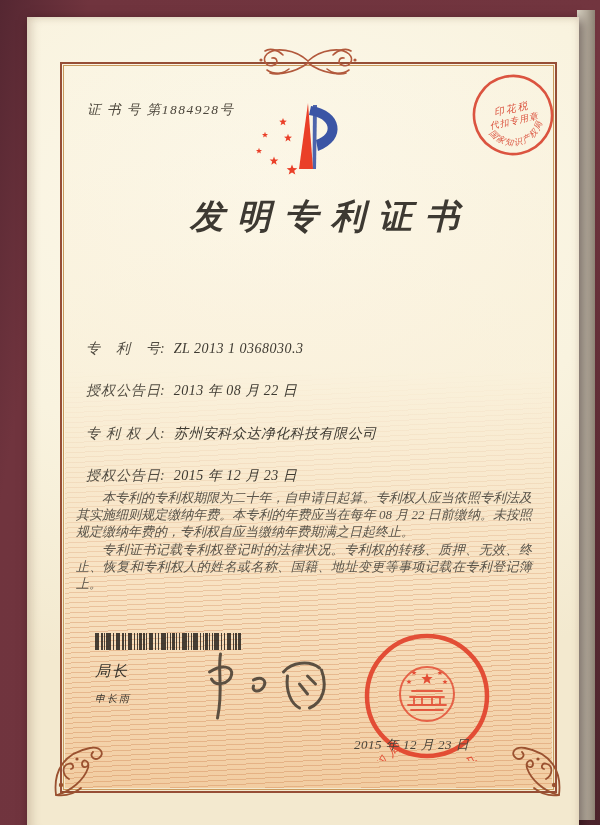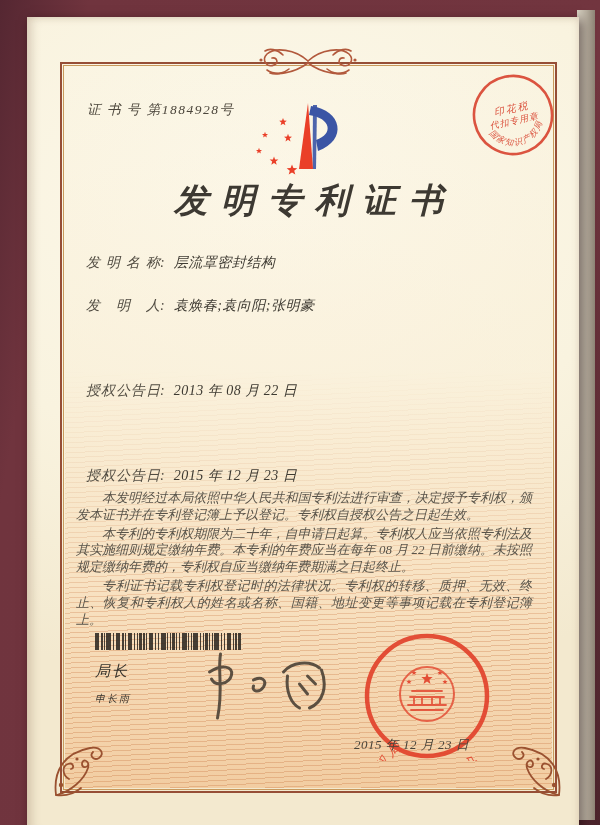--- a/index.html
+++ b/index.html
@@ -23,21 +23,21 @@
     background:repeating-linear-gradient(177deg,rgba(198,110,58,.30) 0 1px,rgba(255,255,255,0) 1px 5px);
     -webkit-mask-image:linear-gradient(180deg,transparent 0 42%,rgba(0,0,0,.45) 62%,#000 78%);
     mask-image:linear-gradient(180deg,transparent 0 42%,rgba(0,0,0,.45) 62%,#000 78%);}
   .orn-top{position:absolute;left:196px;top:28px;}
   .corner{position:absolute;}
   .corner-bl{left:17px;top:700px;}
   .corner-br{left:468px;top:700px;transform:scaleX(-1);}
   
   .cert-no{position:absolute;left:60px;top:84px;font-size:13.5px;letter-spacing:1.5px;color:#4c463c;}
   .logo{position:absolute;left:224px;top:80px;}
-  .title{position:absolute;left:33px;top:161px;width:497px;margin:0;text-align:center;
+  .title{position:absolute;left:33px;top:161px;width:497px;margin:16px;text-align:center;
     font-size:34px;font-weight:600;color:#3d3932;letter-spacing:13px;padding-left:13px;box-sizing:border-box;}
   .field-row{position:absolute;left:59px;width:470px;height:20px;font-size:14px;color:#46423a;white-space:nowrap;}
   .field-label{display:inline-block;width:74px;text-align:justify;text-align-last:justify;color:#514c42;}
   .field-colon{margin-right:9px;color:#514c42;}
   .field-value{color:#3e3a32;letter-spacing:.5px;}
   .body-text{position:absolute;left:49px;top:473px;width:456px;font-size:13px;line-height:16.8px;
     color:#59544a;text-align:justify;}
   .body-text p{margin:0 0 2px 0;text-indent:2em;}
   .barcode{position:absolute;left:68px;top:616px;width:147px;height:17px;opacity:.85;
     background-image:
@@ -113,35 +113,34 @@
         <polygon points="23.0,59.4 24.1,62.4 27.4,62.6 24.8,64.6 25.7,67.7 23.0,65.9 20.3,67.7 21.2,64.6 18.6,62.6 21.9,62.4"></polygon>
         <polygon points="41.0,67.4 42.4,71.1 46.3,71.3 43.2,73.7 44.3,77.5 41.0,75.4 37.7,77.5 38.8,73.7 35.7,71.3 39.6,71.1"></polygon>
       </g>
     <path d="M62,8 L66,8 L65,72 L61.5,72 Z" fill="#3b55a5" opacity=".9"></path>
     <path d="M60,9 C91,13 97,43 67,54 L65,43 C83,37 80,21 58,18 Z" fill="#3b55a5"></path>
     <path d="M57,6 L48,72 L62,72 Z" fill="#ea3f28"></path>
   </svg>
 
   <h1 class="title">发明专利证书</h1>
 
-  <div class="field-row" style="top:237px">
-    <span class="field-label">发明名称</span><span class="field-colon">:</span><span class="field-value">层流罩密封结构</span>
-  </div>
-  <div class="field-row" style="top:280px">
-    <span class="field-label">发明人</span><span class="field-colon">:</span><span class="field-value">袁焕春;袁向阳;张明豪</span>
+  <div class="field-row" style="top:323px">
+    <span class="field-label">专利号</span><span class="field-colon">:</span><span class="field-value">ZL 2013 1 0368030.3</span>
   </div>
   <div class="field-row" style="top:365px">
     <span class="field-label">授权公告日</span><span class="field-colon">:</span><span class="field-value">2013 年 08 月 22 日</span>
   </div>
+  <div class="field-row" style="top:408px">
+    <span class="field-label">专利权人</span><span class="field-colon">:</span><span class="field-value">苏州安科众达净化科技有限公司</span>
+  </div>
   <div class="field-row" style="top:450px">
     <span class="field-label">授权公告日</span><span class="field-colon">:</span><span class="field-value">2015 年 12 月 23 日</span>
   </div>
 
   <div class="body-text">
-    <p>本发明经过本局依照中华人民共和国专利法进行审查，决定授予专利权，颁发本证书并在专利登记簿上予以登记。专利权自授权公告之日起生效。</p>
     <p>本专利的专利权期限为二十年，自申请日起算。专利权人应当依照专利法及其实施细则规定缴纳年费。本专利的年费应当在每年 08 月 22 日前缴纳。未按照规定缴纳年费的，专利权自应当缴纳年费期满之日起终止。</p>
     <p>专利证书记载专利权登记时的法律状况。专利权的转移、质押、无效、终止、恢复和专利权人的姓名或名称、国籍、地址变更等事项记载在专利登记簿上。</p>
   </div>
 
   <div class="barcode"></div>
 
   <div class="issuer-role">局长</div>
   <div class="issuer-name">申长雨</div>
 
   <svg class="signature" width="155" height="85" viewBox="0 0 150 85">

